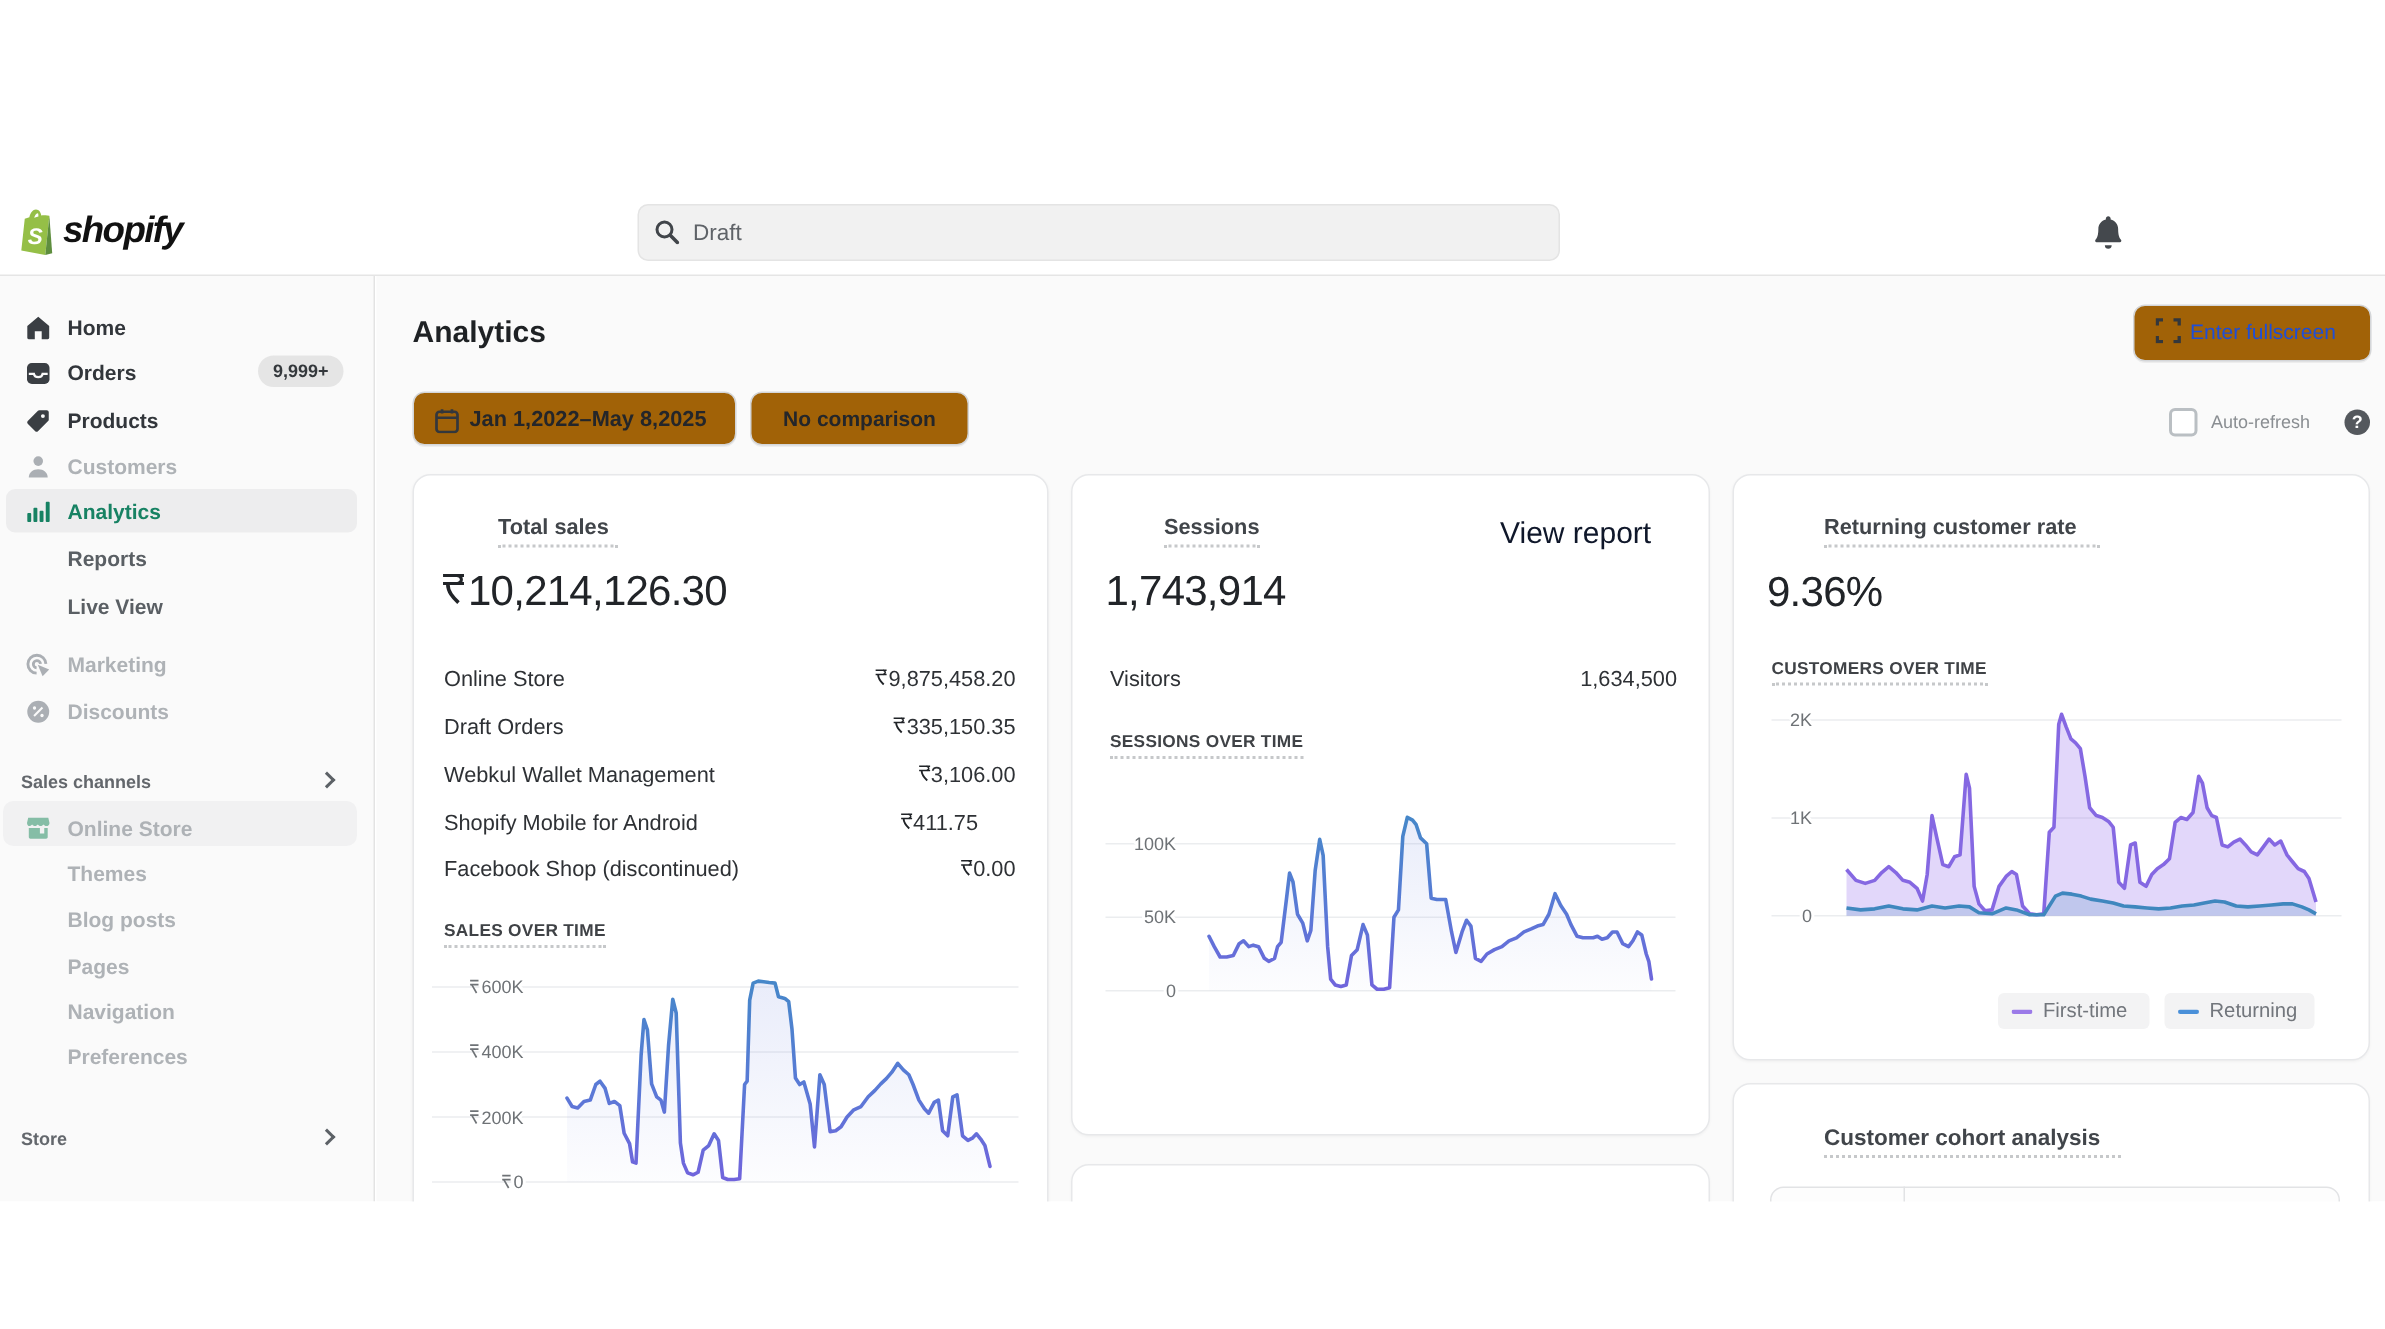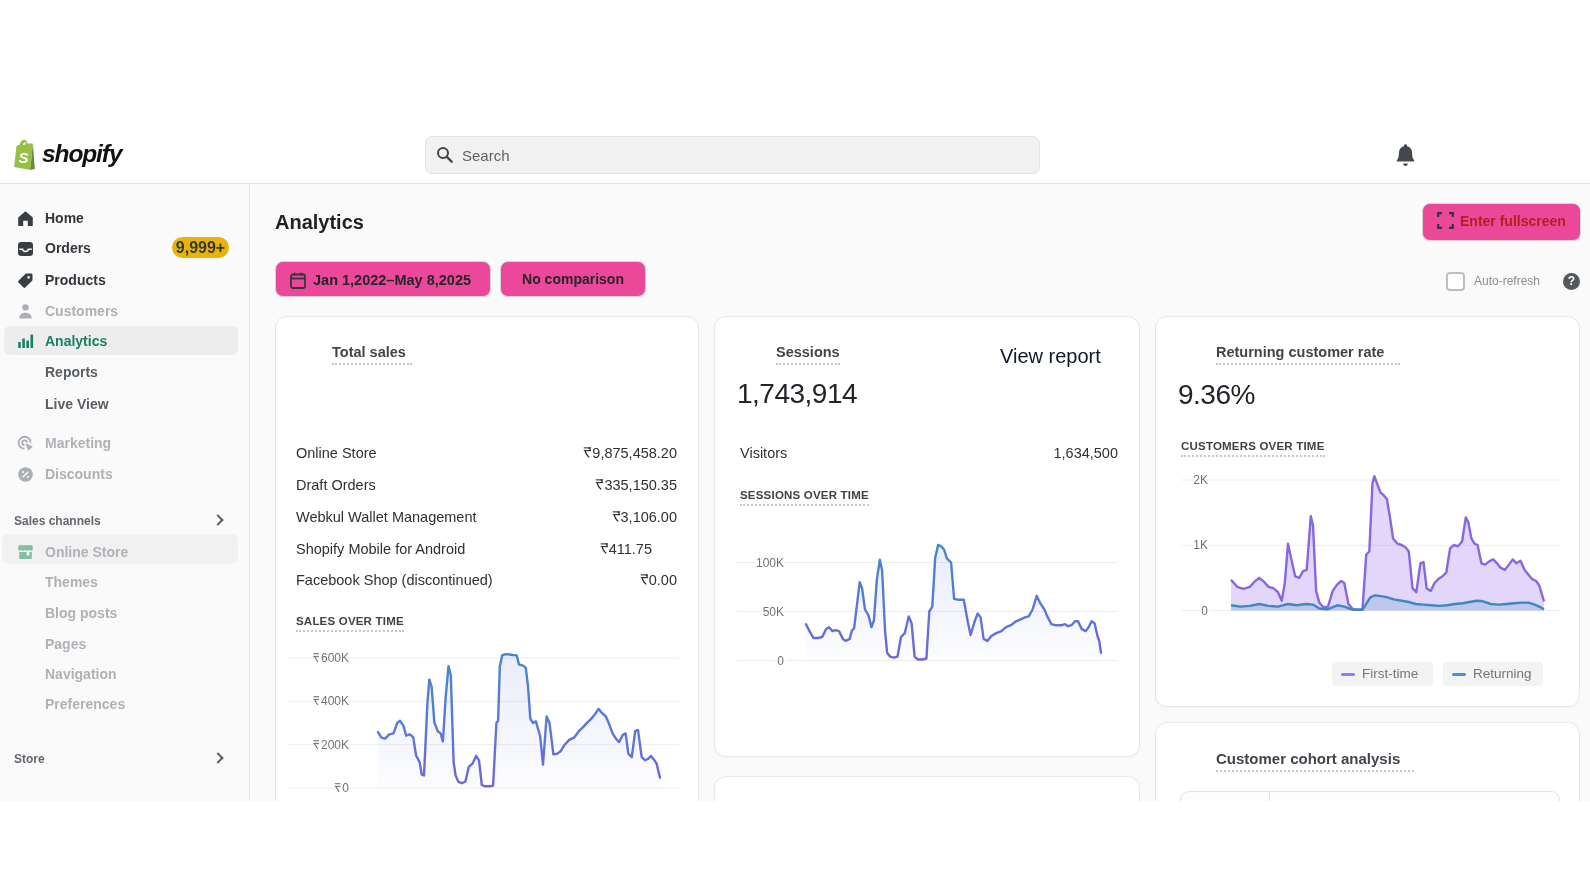--- a/index.html
+++ b/index.html
@@ -20,27 +20,27 @@
   #sidebar { left:0; top:184px; width:250px; height:617px; background:#fafafa;
       border-right:1px solid #e3e3e3; }
   .nav { position:absolute; left:45px; font-size:14px; font-weight:bold; color:#32363b; }
   .nav2 { position:absolute; left:45px; font-size:14px; font-weight:bold; color:#5a5f64; }
   .navg { position:absolute; left:45px; font-size:14px; font-weight:bold; color:#aeb2b6; }
   .navh { position:absolute; left:14px; font-size:12px; font-weight:bold; color:#63676c; }
   .chev { position:absolute; left:214px; width:8px; height:8px; border-top:2px solid #5c6166;
       border-right:2px solid #5c6166; transform:rotate(45deg); }
   #selpill { left:4px; top:326px; width:234px; height:29px; background:#ededee; border-radius:6px; }
   #ospill  { left:2px; top:534px; width:236px; height:30px; background:#f1f1f2; border-radius:7px; }
-  .badge { position:absolute; left:172px; top:237px; width:57px; height:21px; background:#eab308;
-      border-radius:11px; font-size:16px; font-weight:bold; color:#34383c; text-align:center;
+  .badge { position:absolute; left:172px; top:237px; width:57px; height:21px; background:#e5e5e5;
+      border-radius:11px; font-size:12px; font-weight:bold; color:#34383c; text-align:center;
       line-height:21px; }
   
   #main { left:251px; top:184px; width:1339px; height:617px; background:#fafafa; }
   h1 { position:absolute; left:275px; top:211px; font-size:20px; font-weight:bold; color:#1e2124; }
-  .btn { position:absolute; background:#ec4899; border:1px solid #d4d6d9; border-radius:8px;
+  .btn { position:absolute; background:#a16207; border:1px solid #d4d6d9; border-radius:8px;
       box-shadow:0 1px 0 rgba(0,0,0,0.05); font-size:14px; font-weight:bold; color:#24262a; }
   #fsbtn { left:1422px; top:203px; width:159px; height:38px; }
   #datebtn { left:275px; top:261px; width:216px; height:36px; }
   #nocomp { left:500px; top:261px; width:146px; height:36px; text-align:center; line-height:34px; }
   #cb { left:1446px; top:272px; width:19px; height:19px; background:#fff;
       border:2px solid #babfc3; border-radius:4px; }
   #arlabel { left:1474px; top:274px; font-size:12px; color:#8a8e92; }
   #help { left:1563px; top:273px; width:17px; height:17px; border-radius:50%; background:#54585d;
       color:#fff; font-size:12px; font-weight:bold; text-align:center; line-height:17px; }
   .card { position:absolute; background:#fff; border:1px solid #e7e8ea; border-radius:12px;
@@ -67,21 +67,21 @@
     <path d="M16.9 5.5 c-.8-.1-1.6 0-2.4 .2 C14.2 3.6 13 1.7 11 1.7 c-2.7 0-4 3.3-4.4 5.1 l-3.1 1 L1.2 29 l16 3 2.7-26.2 c-1.1-.2-2.1-.4-3-.3z M12.6 6.3 l-2.8 .9 c.4-1.5 1.2-3.1 2.3-3.1 .6 0 .5 1.3 .5 2.2z" fill="#95bf47"></path>
     <path d="M19.9 5.8 l-2.7 26.2 4.6-1.1 L19.9 5.8z" fill="#5e8e3e"></path>
     <text x="5.5" y="24.5" font-size="15" font-weight="bold" font-style="italic" fill="#fff" font-family="Liberation Sans">S</text>
   </svg>
   <div class="abs" id="logotext">shopify</div>
   <div class="abs" id="search"></div>
   <svg class="abs" style="left:436px;top:146px;width:17px;height:17px" viewBox="0 0 17 17">
     <circle cx="7" cy="7" r="5" fill="none" stroke="#41454a" stroke-width="2"></circle>
     <path d="M11 11 L15.6 15.6" stroke="#41454a" stroke-width="2.4" stroke-linecap="round"></path>
   </svg>
-  <div class="abs" id="searchtxt">Search</div>
+  <div class="abs" id="searchtxt">Draft</div>
   <svg class="abs" style="left:1396px;top:143px;width:19px;height:24px" viewBox="0 0 19 24">
     <path d="M9.5 1.2 c.9 0 1.6 .7 1.6 1.5 v.6 c3 .7 5 3.2 5 6.4 0 4.2 .8 6 1.9 7.2 .5 .5 .2 1.6-.7 1.6 H1.7 c-.9 0-1.2-1.1-.7-1.6 1.1-1.2 1.9-3 1.9-7.2 0-3.2 2-5.7 5-6.4 v-.6 c0-.8 .7-1.5 1.6-1.5z" fill="#44484d"></path>
     <path d="M7.2 20.5 h4.6 c0 1.5-1 2.4-2.3 2.4 s-2.3-.9-2.3-2.4z" fill="#44484d"></path>
   </svg>
 
   <div class="abs" id="sidebar"></div>
   <div class="abs" id="selpill"></div>
   <div class="abs" id="ospill"></div>
   <svg class="abs" style="left:17px;top:210px;width:17px;height:17px" viewBox="0 0 17 17">
       <path d="M8.5 1.2 L15.8 7.4 V15.2 c0 .5-.4 .9-.9 .9 H10.8 V10.8 H6.2 V16.1 H2.1 c-.5 0-.9-.4-.9-.9 V7.4 Z" fill="#3a3e43"></path>
@@ -143,37 +143,45 @@
   <div class="abs" id="main"></div>
   <h1>Analytics</h1>
 
   <div class="btn" id="fsbtn"></div>
   <svg class="abs" style="left:1437px;top:212px;width:17px;height:17px" viewBox="0 0 17 17" fill="none" stroke="#33373c" stroke-width="2.2">
     <path d="M1.2 5 V1.2 H5"></path>
       <path d="M12 1.2 H15.8 V5"></path>
     <path d="M15.8 12 V15.8 H12"></path>
       <path d="M5 15.8 H1.2 V12"></path>
   </svg>
-  <div class="abs" style="left:1460px;top:213px;font-size:14px;font-weight:bold;color:#b91c1c">Enter fullscreen</div>
+  <div class="abs" style="left:1460px;top:213px;font-size:14px;font-weight:normal;color:#1d4ed8">Enter fullscreen</div>
 
   <div class="btn" id="datebtn"></div>
   <svg class="abs" style="left:290px;top:272px;width:16px;height:17px" viewBox="0 0 16 17">
     <rect x="1" y="2.5" width="14" height="13.5" rx="2" fill="none" stroke="#33373c" stroke-width="1.8"></rect>
     <path d="M1 6.5 H15" stroke="#33373c" stroke-width="1.8"></path>
     <path d="M4.7 0.8 V3.6 M11.3 0.8 V3.6" stroke="#33373c" stroke-width="1.8"></path>
   </svg>
   <div class="abs" style="left:313px;top:272px;font-size:14.5px;font-weight:bold;color:#24262a">Jan 1,2022–May 8,2025</div>
   <div class="btn" id="nocomp">No comparison</div>
 
   <div class="abs" id="cb"></div>
   <div class="abs" id="arlabel">Auto-refresh</div>
   <div class="abs" id="help">?</div>
 
   <div class="card" style="left:275px;top:316px;width:424px;height:500px"></div>
   <div class="ct" style="left:296px;top:344px;padding-right:6px">Total sales</div>
+  <div class="big" style="left:294px;top:378px"><svg class="ru27" viewBox="0 0 16 20">
+        <g stroke="#212428" stroke-width="1.9" fill="none">
+          <path d="M1.2 1.6 H14.5"></path>
+          <path d="M1.2 6.6 H14.5"></path>
+          <path d="M10.2 1.6 C13.6 2.2 13.8 5.8 10.5 6.6"></path>
+          <path d="M4.2 6.6 C4.2 12 7.5 15.5 11 18.8" stroke-width="2.3"></path>
+        </g>
+      </svg>10,214,126.30</div>
   <div class="row" style="left:296px;top:445px">Online Store</div>
     <div class="rowv" style="left:477px;top:445px;width:200px"><svg class="ru14" viewBox="0 0 16 20">
         <g stroke="#212428" stroke-width="1.9" fill="none">
           <path d="M1.2 1.6 H14.5"></path>
           <path d="M1.2 6.6 H14.5"></path>
           <path d="M10.2 1.6 C13.6 2.2 13.8 5.8 10.5 6.6"></path>
           <path d="M4.2 6.6 C4.2 12 7.5 15.5 11 18.8" stroke-width="2.3"></path>
         </g>
       </svg>9,875,458.20</div>
   <div class="row" style="left:296px;top:477px">Draft Orders</div>

